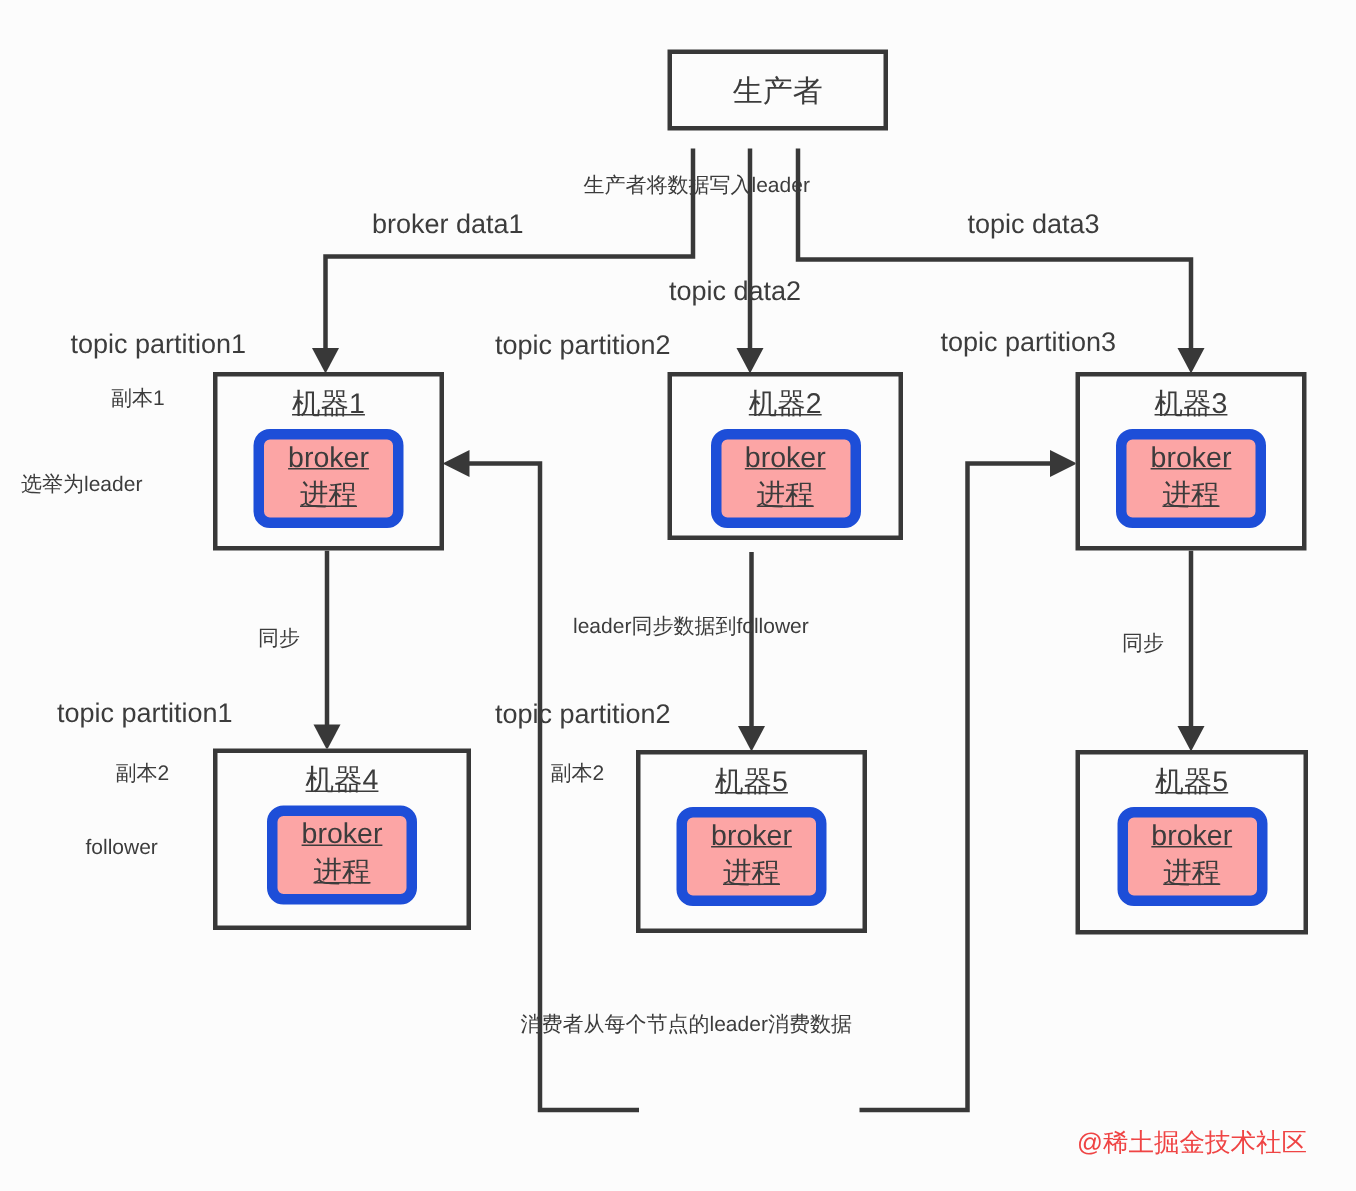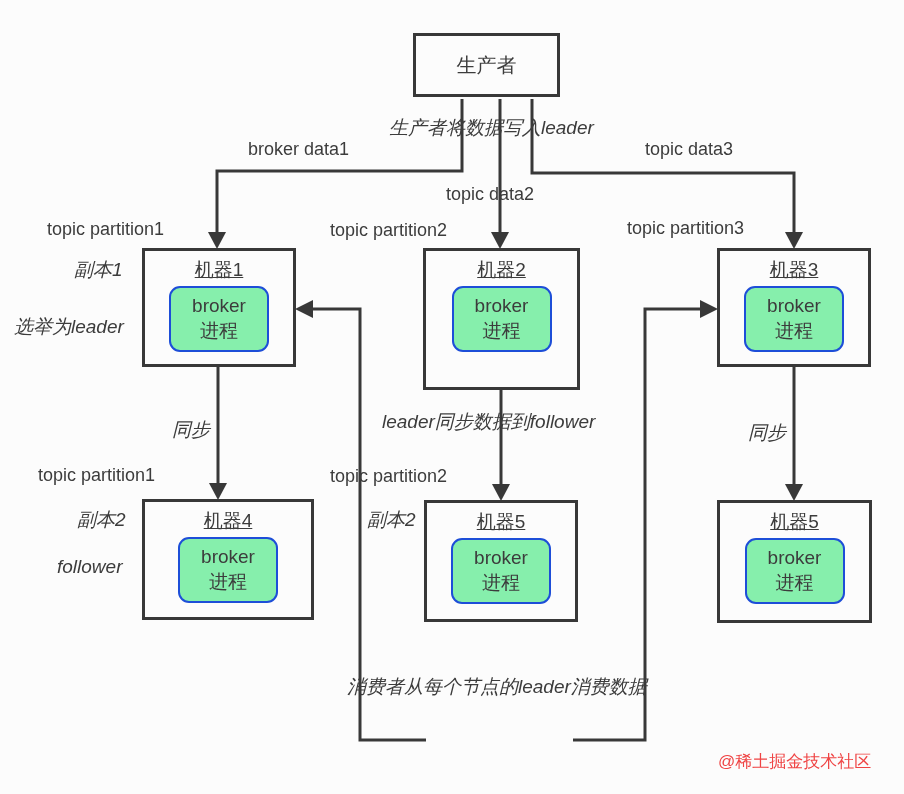--- a/index.html
+++ b/index.html
@@ -38,36 +38,37 @@
   }
   .machine-title{
     font-size:19px;
     margin-top:8px;
     line-height:1.2;
     text-decoration:underline;
   }
   .broker{
     margin-top:4px;
     width:100px;height:66px;
-    border:2px solid #1d4ed8;
+    border:7px solid #1d4ed8;
     border-radius:11px;
     box-sizing:border-box;
     display:flex;flex-direction:column;align-items:center;justify-content:center;
     font-size:19px;line-height:1.28;
-    background:#86efac;
+    background:#fca5a5;
+    text-decoration:underline;
   }
 
   .lbl{
     position:absolute;
     white-space:nowrap;
     font-size:18px;
     color:#3c3c3c;
     z-index:3;
   }
-  .lbl-cjk{font-size:19px;font-style:italic;}
+  .lbl-cjk{font-size:14px;}
   .watermark{
     position:absolute;
     white-space:nowrap;
     font-size:17px;
     color:#ef4444;
     z-index:3;
   }
 </style>
 </head>
 <body>
@@ -98,33 +99,33 @@
       <polygon points="491,232 509,232 500,249"></polygon>
       <polygon points="785,232 803,232 794,249"></polygon>
       <polygon points="209,483 227,483 218,500"></polygon>
       <polygon points="492,484 510,484 501,501"></polygon>
       <polygon points="785,484 803,484 794,501"></polygon>
       <polygon points="313,300 313,318 295,309"></polygon>
       <polygon points="700,300 700,318 718,309"></polygon>
     </g>
   </svg>
 
-  <div class="rect-node" style="left:413px;top:33px;width:147px;height:64px">
+  <div class="rect-node" style="left:445px;top:33px;width:147px;height:54px">
     <span>生产者</span>
   </div>
 
   <div class="machine" style="left:142px;top:248px;width:154px;height:119px">
     <div class="machine-title">机器1</div>
     <div class="broker">
       <div>broker</div>
       <div>进程</div>
     </div>
   </div>
 
-  <div class="machine" style="left:423px;top:248px;width:157px;height:142px">
+  <div class="machine" style="left:445px;top:248px;width:157px;height:112px">
     <div class="machine-title">机器2</div>
     <div class="broker">
       <div>broker</div>
       <div>进程</div>
     </div>
   </div>
 
   <div class="machine" style="left:717px;top:248px;width:154px;height:119px">
     <div class="machine-title">机器3</div>
     <div class="broker">

